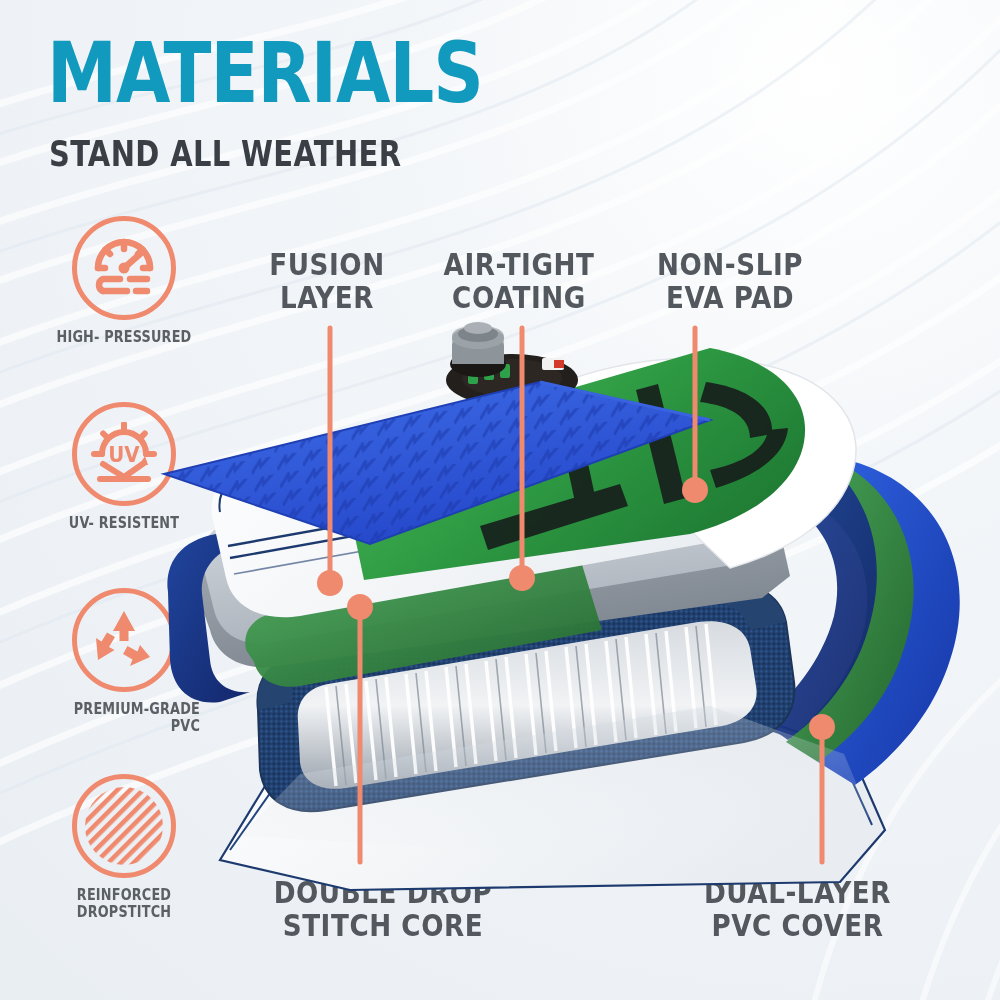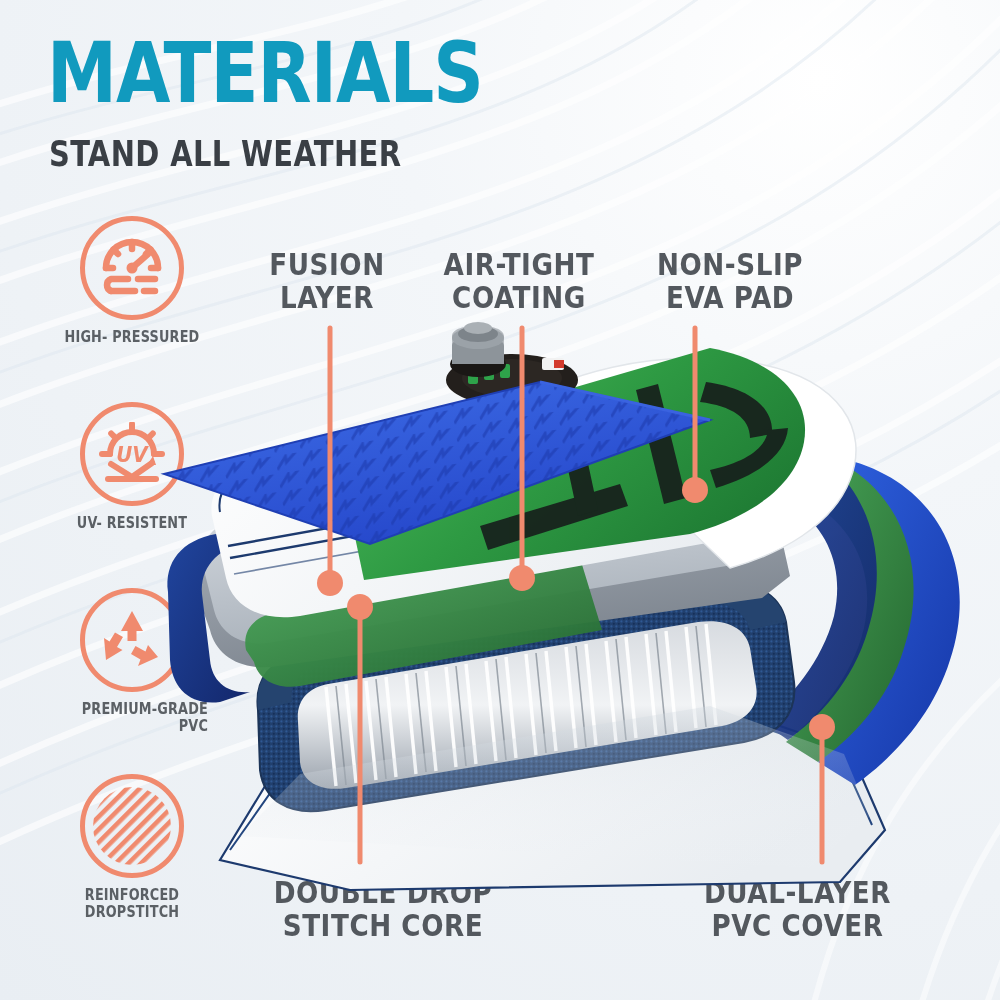--- a/index.html
+++ b/index.html
@@ -32,27 +32,26 @@
     position:absolute;left:49px;top:137px;
     font-size:35px;line-height:1;letter-spacing:.4px;
     font-weight:bold;color:#3a3f45;
     font-family:"DejaVu Sans Condensed","Liberation Sans Narrow","Liberation Sans",sans-serif;
     transform:scaleX(.92);transform-origin:left top;
     white-space:nowrap;
   }
 
   
   .features{position:absolute;left:36px;top:216px;width:160px;}
-  .feature{position:absolute;left:16px;width:160px;text-align:center;}
+  .feature{position:absolute;left:8px;width:160px;text-align:center;}
   .feature .ring{
     width:104px;height:104px;margin:0 auto;border-radius:50%;
     border:5px solid #F08A6E;box-sizing:border-box;
     display:flex;align-items:center;justify-content:center;
     background:transparent;
-    font-style:italic;
   }
   .feature .ring svg{display:block;}
   .feature .flabel{
     margin-top:9px;font-size:15px;line-height:1.12;font-weight:bold;color:#5b6065;
     letter-spacing:.2px;
     font-family:"DejaVu Sans Condensed","Liberation Sans Narrow","Liberation Sans",sans-serif;
     transform:scaleX(.95);
   }
 
   

